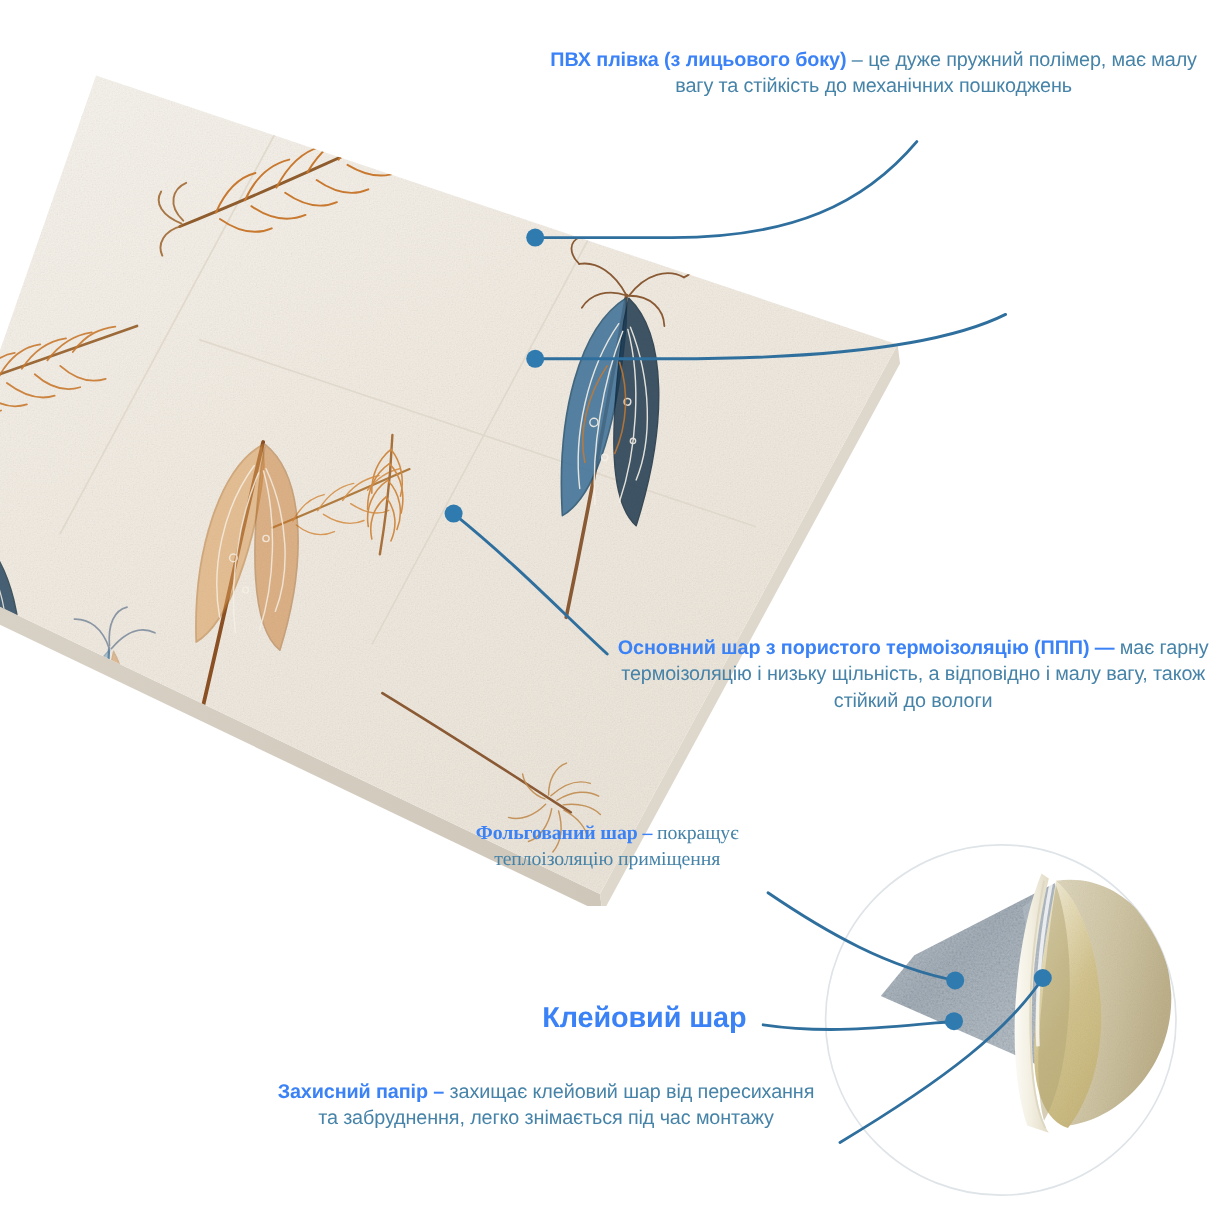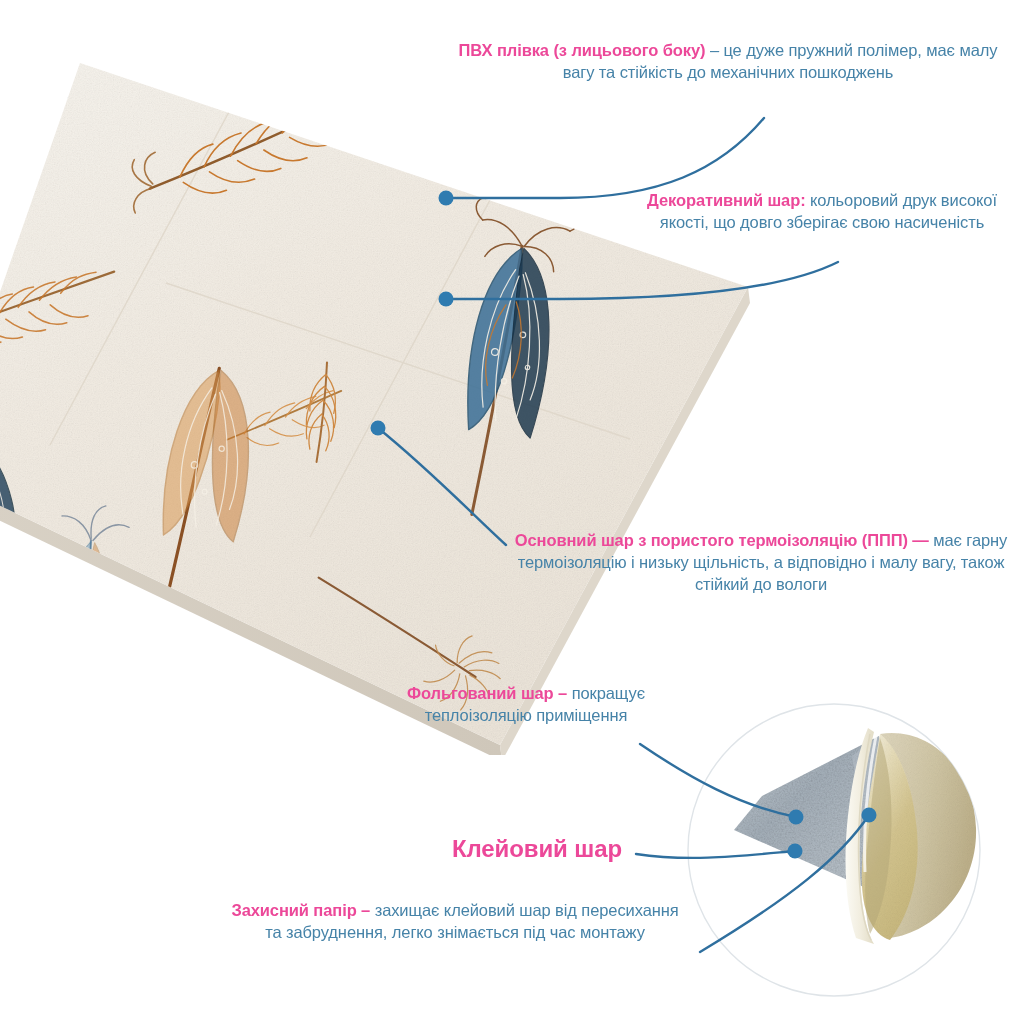--- a/index.html
+++ b/index.html
@@ -52,28 +52,28 @@
   
   .callout {
     position: absolute;
     color: #4683a8;
     font-size: 16.5px;
     line-height: 1.32;
     text-align: center;
     letter-spacing: -0.1px;
   }
   .callout b, .callout .hd {
-    color: #ec4899;
+    color: #3b82f6;
     font-weight: bold;
   }
 
   #callout-pvc      { left: 458px; top: 40px;  width: 540px; }
   #callout-decor    { left: 636px; top: 190px; width: 372px; }
   #callout-core     { left: 508px; top: 530px; width: 506px; }
-  #callout-foil     { left: 392px; top: 683px; width: 268px; }
+  #callout-foil     { left: 372px; top: 683px; width: 268px; font-family: Liberation Serif, serif; }
   #callout-glue     { left: 396px; top: 833px; width: 226px; text-align: right; }
   #callout-paper    { left: 222px; top: 900px; width: 466px; text-align: center; }
 
   #callout-glue .hd { font-size: 24px; }
 </style>
 </head>
 <body>
 
 <div id="stage">
 
@@ -406,23 +406,20 @@
       <circle cx="796" cy="817" r="7.5"></circle>
       <circle cx="795" cy="851" r="7.5"></circle>
       <circle cx="869" cy="815" r="7.5"></circle>
     </g>
   </svg>
 
   <div class="callout" id="callout-pvc">
     <span class="hd">ПВХ плівка (з лицьового боку)</span><span> – це дуже пружний полімер, має малу вагу та стійкість до механічних пошкоджень</span>
   </div>
 
-  <div class="callout" id="callout-decor">
-    <span class="hd">Декоративний шар:</span><span> кольоровий друк високої якості, що довго зберігає свою насиченість</span>
-  </div>
 
   <div class="callout" id="callout-core">
     <span class="hd">Основний шар з пористого термоізоляцію (ППП) —</span><span> має гарну термоізоляцію і низьку щільність, а відповідно і малу вагу, також стійкий до вологи</span>
   </div>
 
   <div class="callout" id="callout-foil">
     <span class="hd">Фольгований шар –</span><span> покращує теплоізоляцію приміщення</span>
   </div>
 
   <div class="callout" id="callout-glue">

